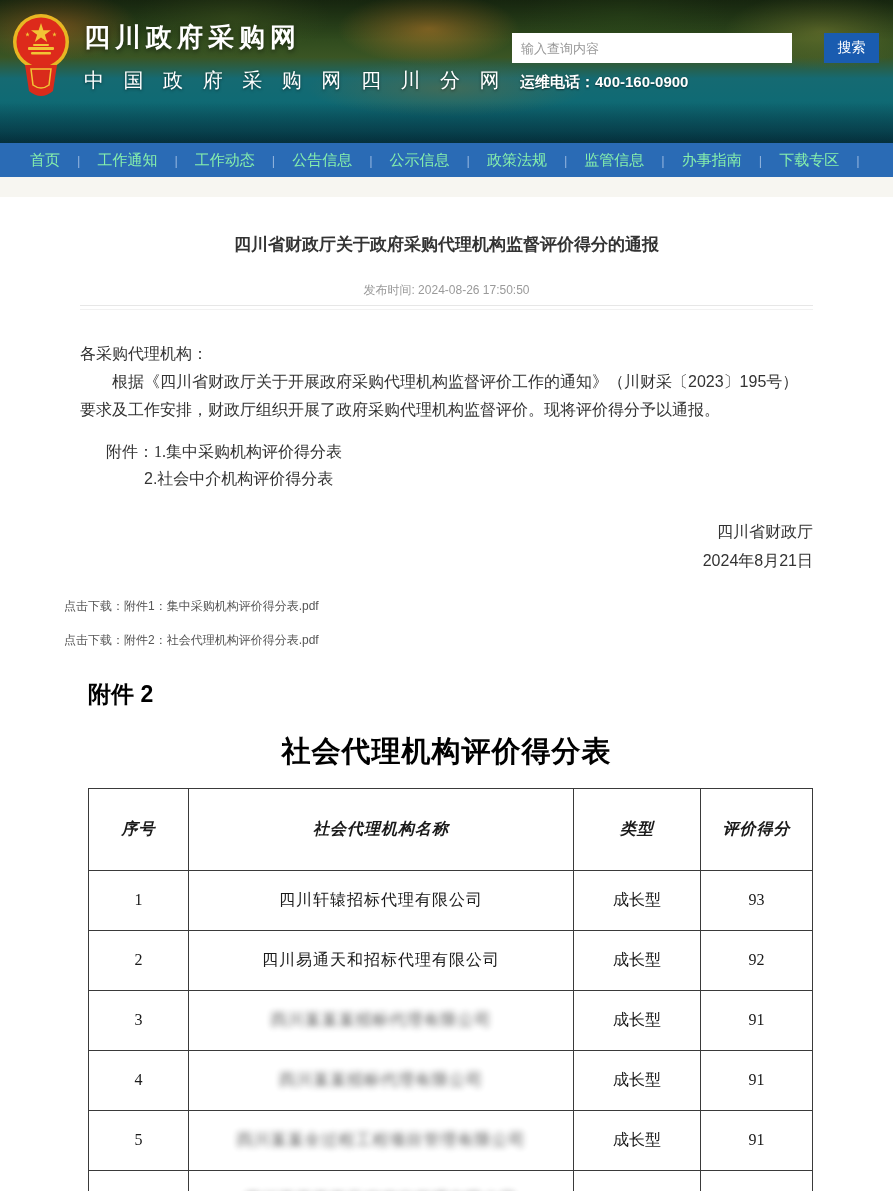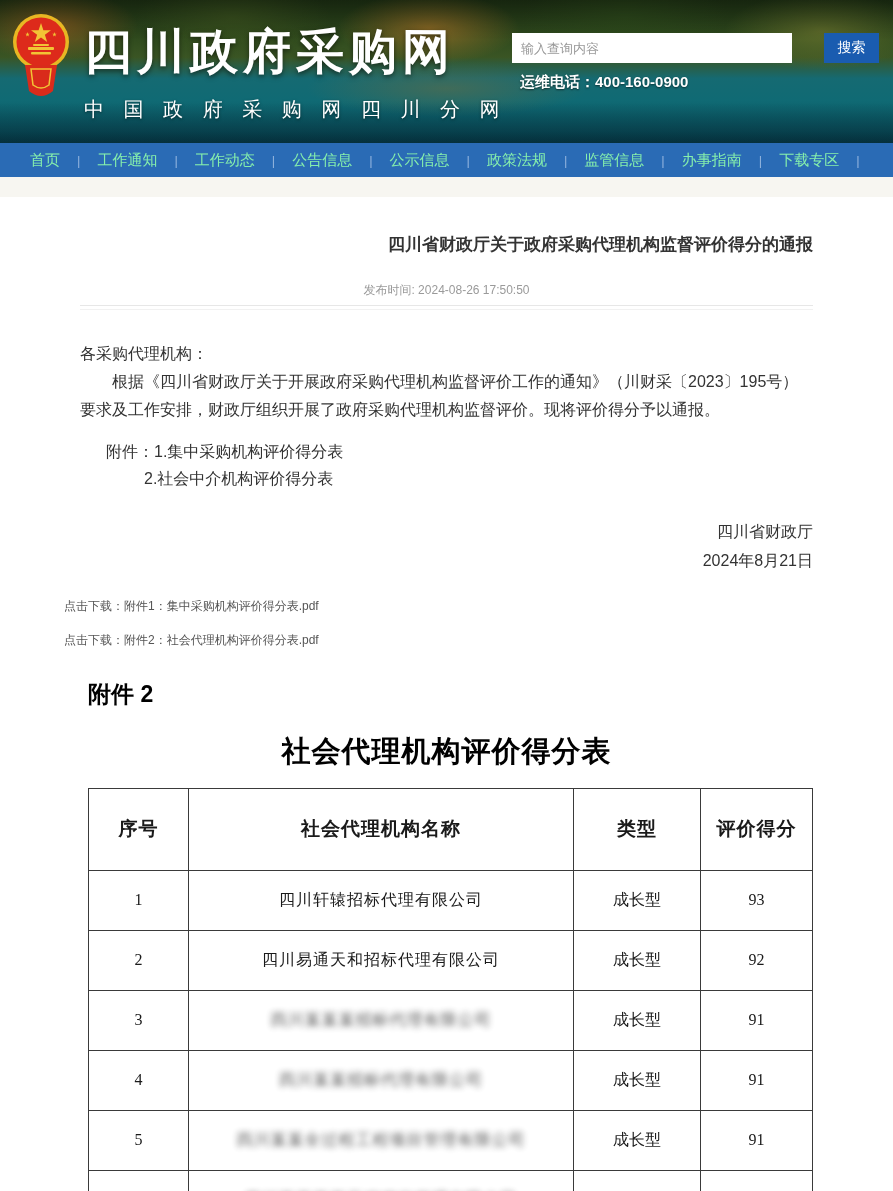--- a/index.html
+++ b/index.html
@@ -18,54 +18,54 @@
       radial-gradient(ellipse 150px 60px at 92% 22%, #5d6b2a, transparent 65%),
       radial-gradient(ellipse 200px 40px at 50% 62%, rgba(150,110,40,.35), transparent 70%),
       linear-gradient(180deg, #243c18 0%, #2f4a1d 26%, #3a5524 40%, #156a72 55%, #0f6a74 72%, #0a505d 92%, #083f4c 100%);
   }
   .header::before{
     content:""; position:absolute; inset:0;
     background:linear-gradient(180deg, rgba(0,0,0,.38), transparent 28%, transparent 70%, rgba(0,20,30,.35));
   }
   .logo { position:absolute; left:11px; top:9px; width:60px; height:92px; z-index:2; cursor:pointer; }
   .site-text { position:absolute; left:84px; top:20px; z-index:2; color:#fff; }
-  .site-title { font-size:48px; font-weight:bold; letter-spacing:5px; text-shadow:0 2px 5px rgba(0,0,0,.5); }
+  .site-title { font-size:26px; font-weight:bold; letter-spacing:5px; text-shadow:0 2px 5px rgba(0,0,0,.5); }
   .site-subtitle { margin-top:12px; font-size:20px; letter-spacing:7px; text-shadow:0 1px 3px rgba(0,0,0,.5); }
   .search-area { position:absolute; left:512px; top:33px; z-index:2; display:flex; }
   .search-input { width:280px; height:30px; border:none; padding:0 9px; font-size:13px; color:#333; outline:none; }
   .search-input::placeholder { color:#999; }
   .search-btn { width:55px; height:30px; background:#1a5cb0; color:#fff; border:none; font-size:14px; cursor:pointer;margin-left:32px; }
   .hotline { position:absolute; left:520px; top:73px; z-index:2; color:#fff; font-size:15px; font-weight:bold; text-shadow:0 1px 2px rgba(0,0,0,.55); }
 
   
   .nav { height:34px; background:#2a6bb5; display:flex; align-items:center; padding-left:30px; }
   .nav-item { color:#86efac; font-size:15px; cursor:pointer; white-space:nowrap; }
   .nav-sep { color:#8fb2dd; margin:0 17px; font-size:13px; }
   .gap-strip { height:20px; background:#f7f6f1; }
 
   
   .content { padding:36px 80px 0 80px; background:#fff; }
-  .article-title { text-align:right; font-size:17px; font-weight:bold; color:#333; }
+  .article-title { text-align:center; font-size:17px; font-weight:bold; color:#333; }
   .publish-time { text-align:center; font-size:12px; color:#9a9a9a; margin-top:26px; }
   .rule { margin-top:6px; height:5px; border-top:1px solid #e7e7e7; border-bottom:1px solid #f1f1f1; }
   .body-text { margin-top:30px; font-size:16px; color:#333; line-height:1.75; }
   .para-indent { text-indent:2em; }
   .attach-list { margin-top:14px; font-size:16px; color:#333; line-height:1.7; }
-  .attach-line1 { padding-left:26px; }
+  .attach-line1 { padding-left:26px;font-family:Liberation Serif, serif; }
   .attach-line2 { padding-left:64px; }
   .issuer-block { margin-top:26px; text-align:right; font-size:16px; color:#333; line-height:1.8; }
   .downloads { margin-top:22px; margin-left:-16px; }
   .download-link { font-size:12px; color:#555; margin-bottom:17px; cursor:pointer; }
 
   
   .att2-heading { margin-top:30px; margin-left:8px; font-size:23px; font-weight:700; color:#000; }
   .table-title { margin-top:22px; text-align:center; font-size:29px; font-weight:bold; color:#000; letter-spacing:1px; }
   table.score { margin-top:16px; margin-left:8px; width:724px; border-collapse:collapse; table-layout:fixed; }
   table.score th, table.score td { border:1px solid #3a3a3a; text-align:center; vertical-align:middle; color:#1a1a1a; }
-  table.score th { height:82px; font-size:19px; font-weight:bold; letter-spacing:1px; }
+  table.score th { height:82px; font-size:16px; font-weight:bold; letter-spacing:1px;font-style:italic; }
   table.score td { height:60px; font-size:16px; }
   td.num, td.scoreval { font-family:"Liberation Serif",serif; font-size:16px; }
   td.name-cell { letter-spacing:1px; }
   .blurred { filter:blur(3px); color:#666; opacity:.8; }
   .col-no{width:100px;} .col-name{width:385px;} .col-type{width:127px;} .col-score{width:112px;}
 </style>
 </head>
 <body>
 
 <div id="page">

